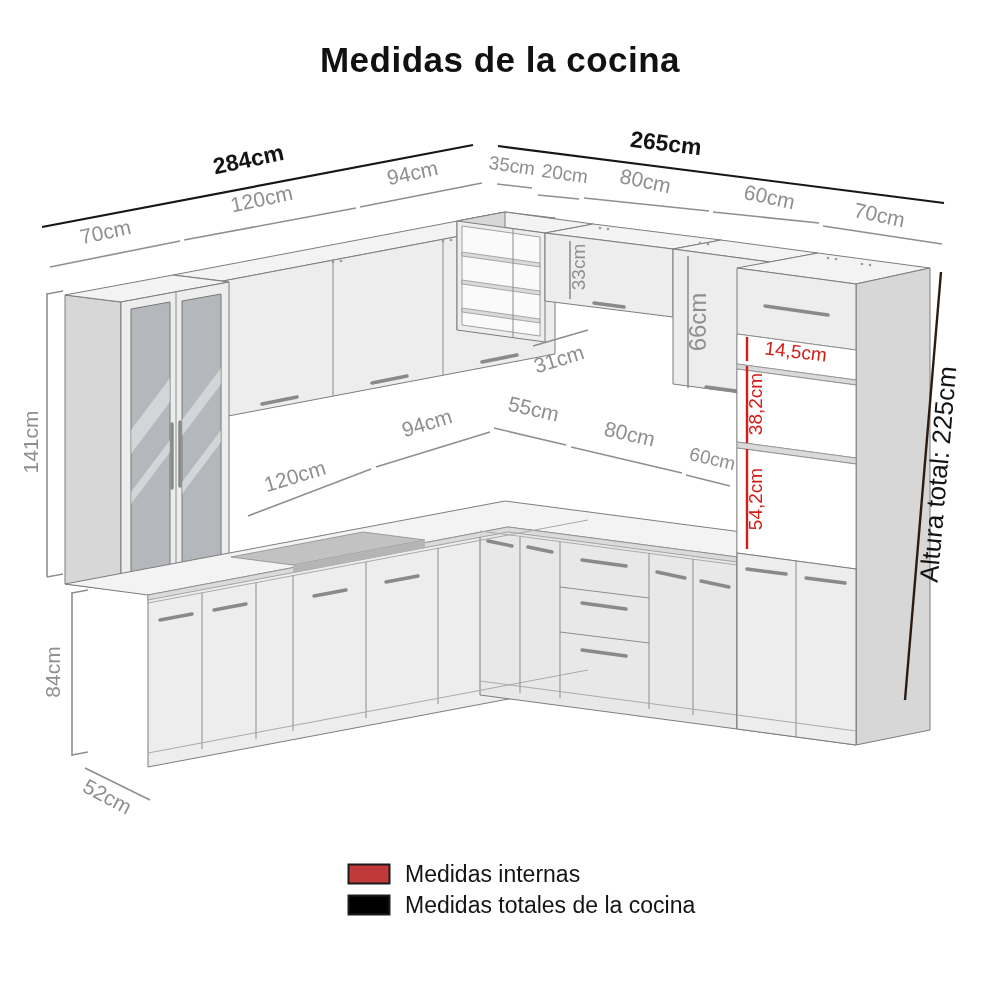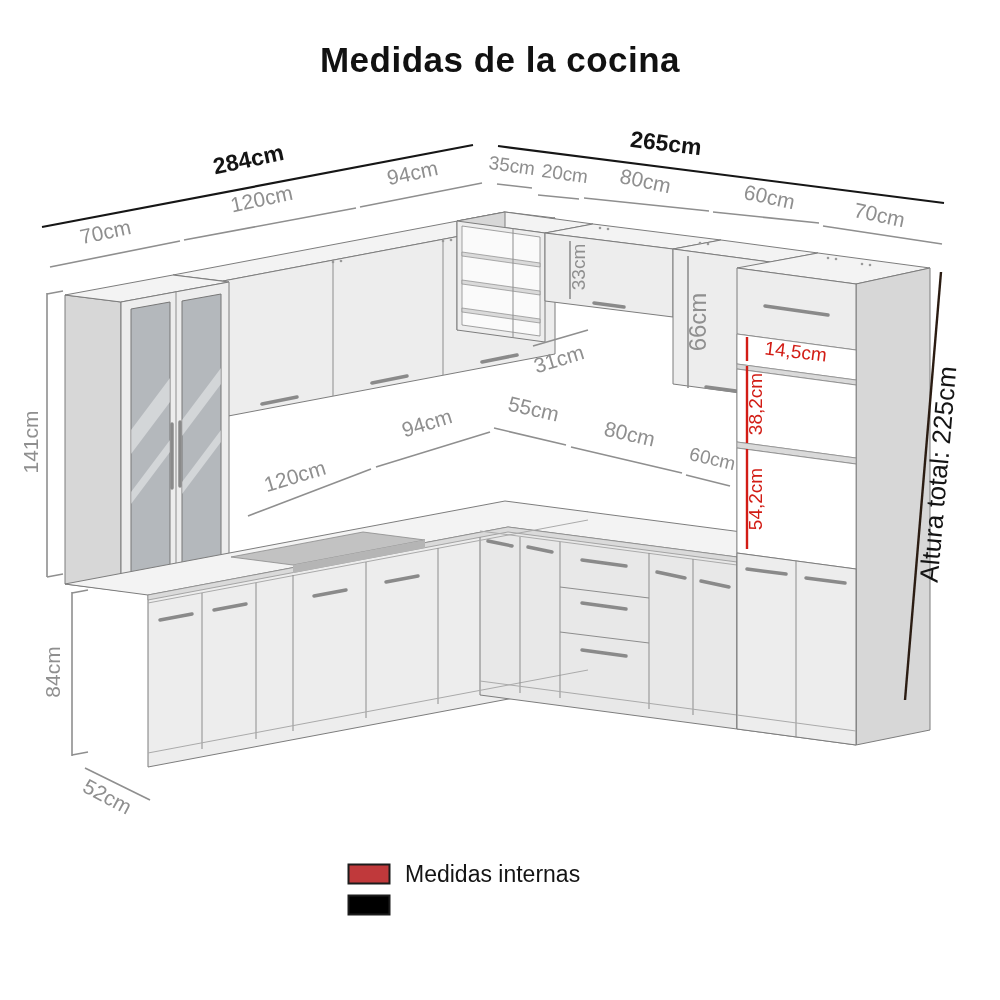--- a/index.html
+++ b/index.html
@@ -258,16 +258,17 @@
     <div class="legend-row">
       <svg width="44" height="22">
         <rect x="1.5" y="1.5" width="41" height="19" stroke="#1c1c1c" stroke-width="2" fill="#c0393b"></rect>
       </svg>
       <span class="legend-label">Medidas internas</span>
     </div>
     <div class="legend-row">
       <svg width="44" height="22">
         <rect x="1.5" y="1.5" width="41" height="19" stroke="#1c1c1c" stroke-width="2" fill="#000000"></rect>
       </svg>
+      <span class="legend-label">Medidas totales de la cocina</span>
     </div>
   </div>
 
 </div>
 
 </body></html>

